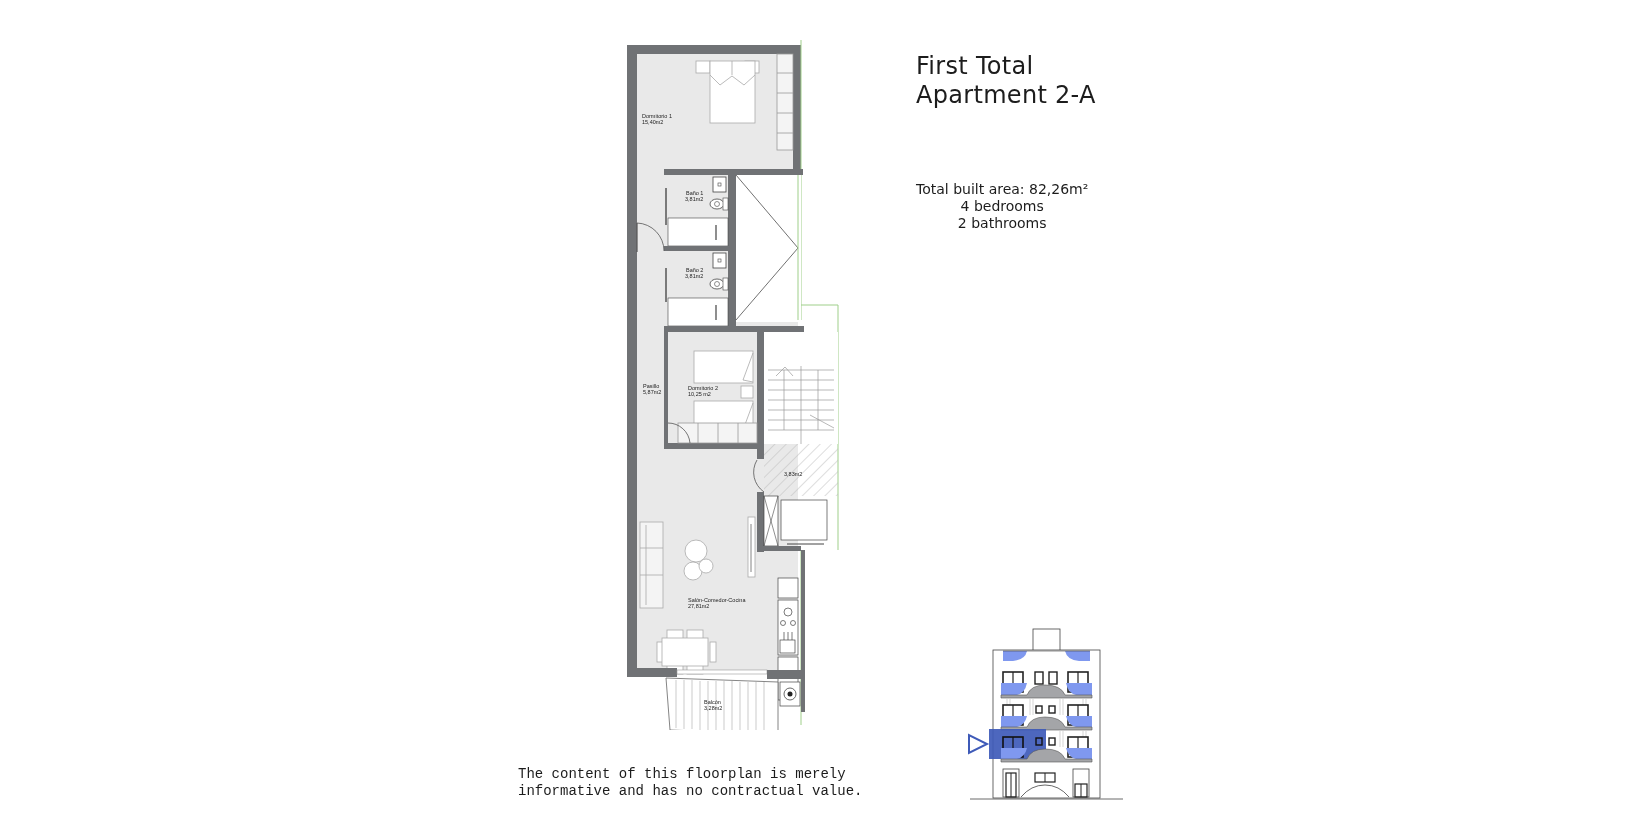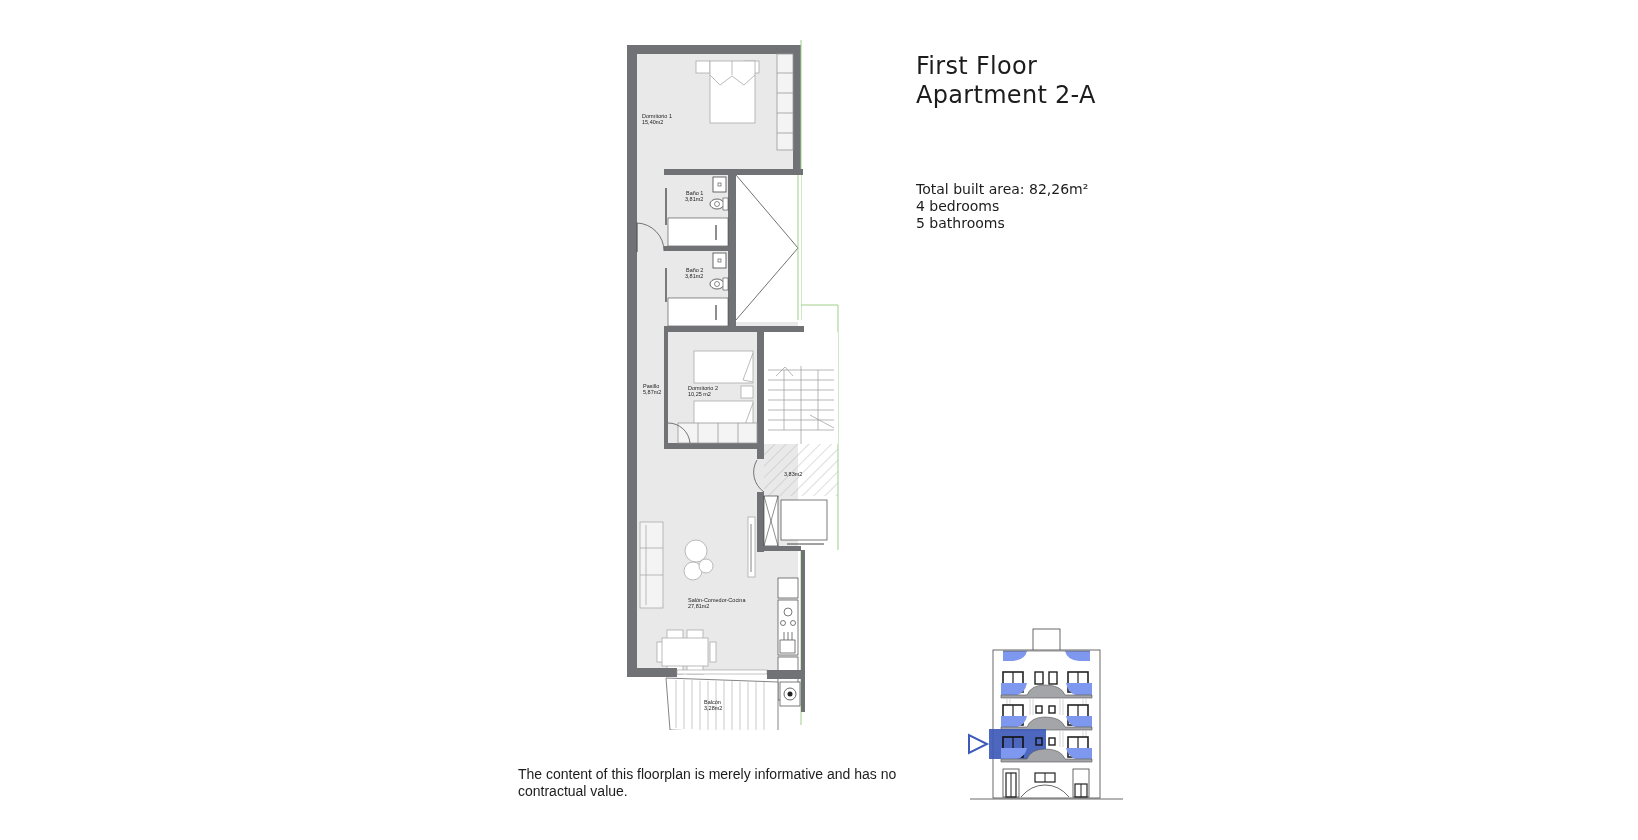--- a/index.html
+++ b/index.html
@@ -1,37 +1,37 @@
 <!DOCTYPE html>
 <html><head>
 <meta charset="utf-8">
 <style>
   html,body{margin:0;padding:0;background:#fff;}
   body{width:1638px;height:840px;position:relative;overflow:hidden;font-family:"Liberation Sans",sans-serif;color:#1c1c1c;}
   .title{position:absolute;left:916px;top:52px;font-size:24px;line-height:29px;font-family:"DejaVu Sans",sans-serif;font-weight:400;letter-spacing:0.3px;}
   .title div{white-space:nowrap;}
   .specs{position:absolute;left:916px;top:181px;font-size:14px;line-height:17px;font-family:"DejaVu Sans",sans-serif;}
-  .specs div{white-space:nowrap;}
-  .disclaimer{position:absolute;left:518px;top:766px;font-size:14px;line-height:17px;font-family:Liberation Sans, sans-serif;width:420px;}
+  .specs div{white-space:nowrap;text-align:center;}
+  .disclaimer{position:absolute;left:518px;top:766px;font-size:14px;line-height:17px;font-family:Liberation Mono, monospace;width:420px;}
   .plan{position:absolute;left:600px;top:30px;width:260px;height:700px;}
   .elev{position:absolute;left:965px;top:625px;width:170px;height:185px;}
   svg text{font-family:"Liberation Sans",sans-serif;}
 </style>
 </head>
 <body>
 
 <div class="title">
-  <div>First Floor</div>
+  <div>First Total</div>
   <div>Apartment 2-A</div>
 </div>
 
 <div class="specs">
   <div>Total built area: 82,26m²</div>
   <div>4 bedrooms</div>
-  <div>5 bathrooms</div>
+  <div>2 bathrooms</div>
 </div>
 
 <div class="disclaimer">The content of this floorplan is merely informative and has no contractual value.</div>
 
 <div class="plan">
 <svg width="260" height="700" viewBox="0 0 260 700" xmlns="http://www.w3.org/2000/svg">
   <defs>
     <pattern id="hatch" width="8" height="8" patternUnits="userSpaceOnUse" patternTransform="rotate(45)">
       <line x1="0" y1="0" x2="0" y2="8" stroke="#bbb" stroke-width="1"></line>
     </pattern>

